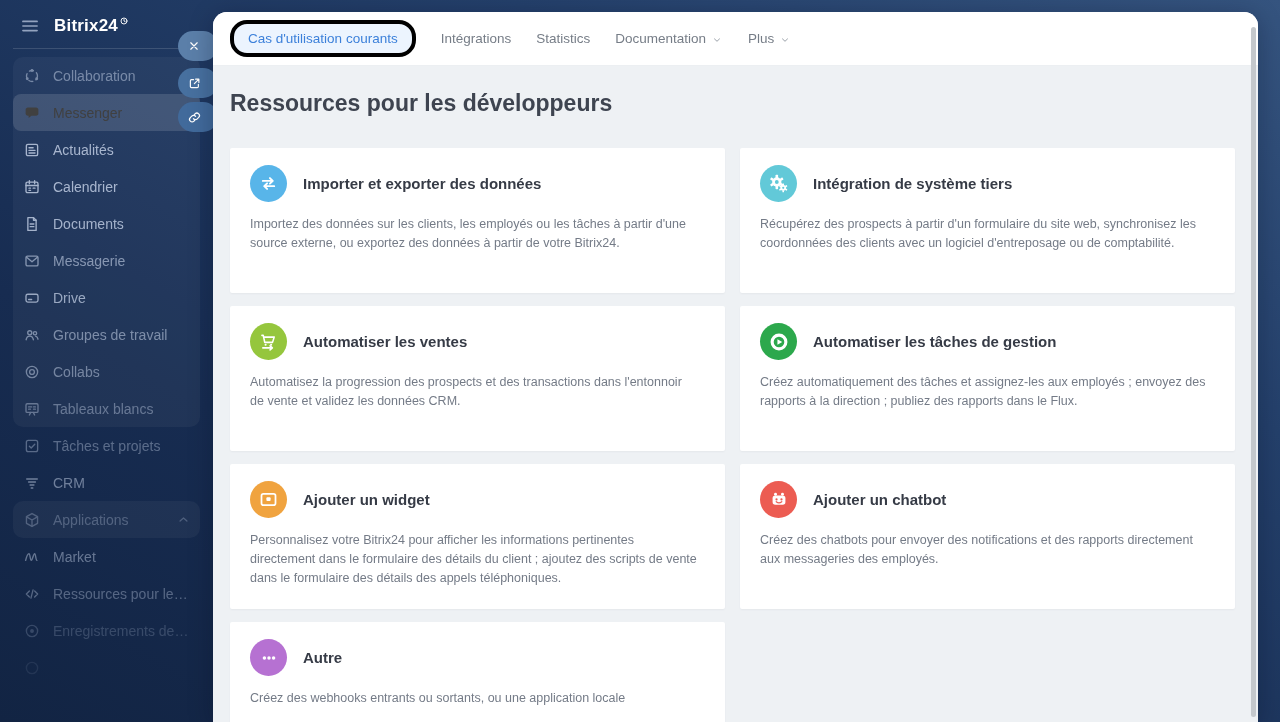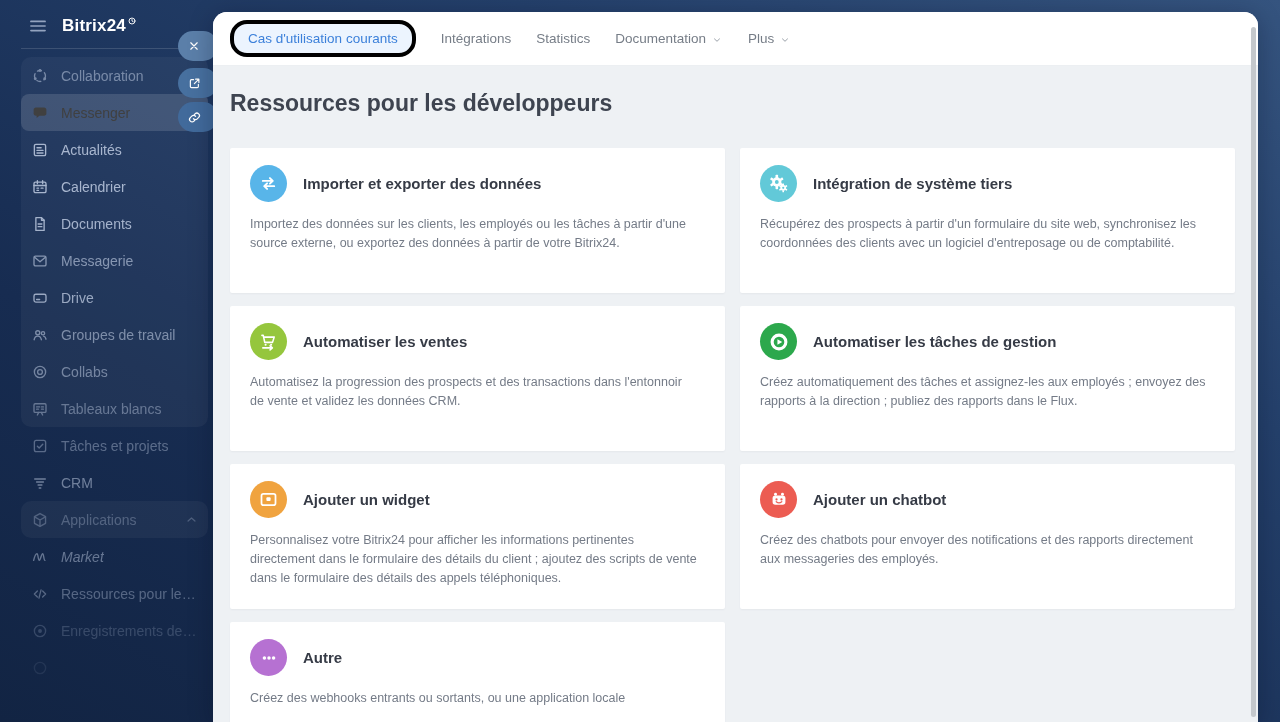--- a/index.html
+++ b/index.html
@@ -3,21 +3,21 @@
 <meta charset="utf-8">
 <style>
   * { box-sizing: border-box; margin: 0; padding: 0; }
   html,body { width:1280px; height:722px; overflow:hidden; }
   body { position:relative; font-family:"Liberation Sans", sans-serif; }
 
   .backdrop { position:absolute; inset:0;
     background: linear-gradient(to bottom left, #35547f 0%, #24406b 30%, #172c51 70%, #122443 100%); }
 
   
-  .sidebar { position:absolute; left:8px; top:0; width:213px; height:722px; }
+  .sidebar { position:absolute; left:0; top:0; width:213px; height:722px; }
   .sb-header { display:flex; align-items:center; gap:14px; padding:16px 16px 12px 20px; }
   .hamburger { color:#93a3bf; display:flex; cursor:pointer; }
   .logo { color:#ffffff; font-size:17px; font-weight:bold; letter-spacing:.2px; display:flex; align-items:flex-start; cursor:pointer; }
   .logo-mark { margin-left:2px; margin-top:1px; display:flex; opacity:.95; }
   .sb-divider { height:1px; background:rgba(255,255,255,0.14); margin:0 13px 8px 13px; }
   .menu { padding:0 13px; }
   .menu-group { background:rgba(255,255,255,0.045); border-radius:10px; }
   .menu-item { height:37px; display:flex; align-items:center; gap:12px; padding:0 9px;
     border-radius:8px; color:#c9d5ea; font-size:14px; white-space:nowrap; cursor:pointer;text-align:right; }
   .menu-item.active { background:rgba(255,255,255,0.13); color:#404040; }
@@ -201,21 +201,21 @@
             </svg>
           </span>
           <span class="mi-label">Applications</span>
           <span class="mi-chevron">
             <svg viewBox="0 0 24 24" width="15" height="15" fill="none" stroke="currentColor" stroke-width="2" stroke-linecap="round" stroke-linejoin="round">
               <path d="M6.5 14.5L12 9.5l5.5 5"></path>
             </svg>
           </span>
         </div>
       </div>
-      <div class="menu-item" style="opacity: 0.45; font-style: italic;">
+      <div class="menu-item" style="opacity: 0.45;">
         <span class="mi-icon">
           <svg viewBox="0 0 24 24" width="18" height="18" fill="none" stroke="currentColor" stroke-width="1.9" stroke-linecap="round" stroke-linejoin="round">
             <path d="M3.5 16.5c1.5-6 3-9 4.5-9s1.5 9 3 9 3-9 4.5-9 1.5 9 3 9"></path>
           </svg>
         </span>
         <span class="mi-label">Market</span>
       </div>
       <div class="menu-item" style="opacity: 0.36;">
         <span class="mi-icon">
           <svg viewBox="0 0 24 24" width="18" height="18" fill="none" stroke="currentColor" stroke-width="1.8" stroke-linecap="round" stroke-linejoin="round">

